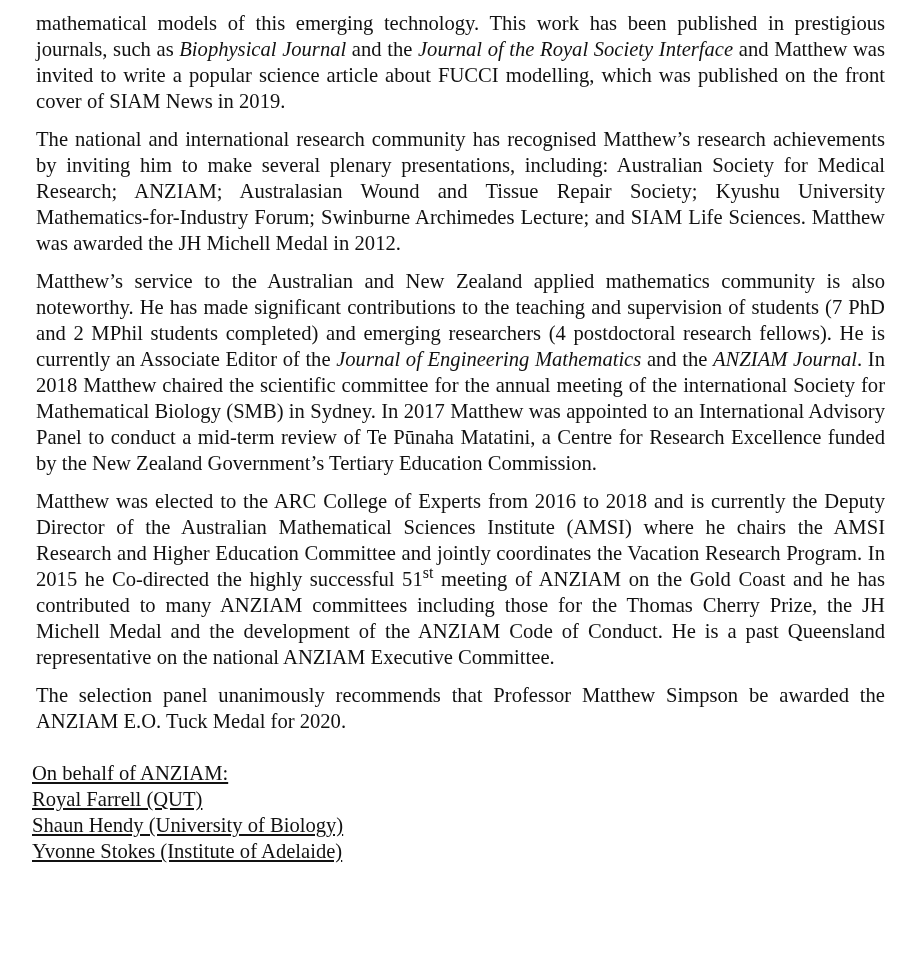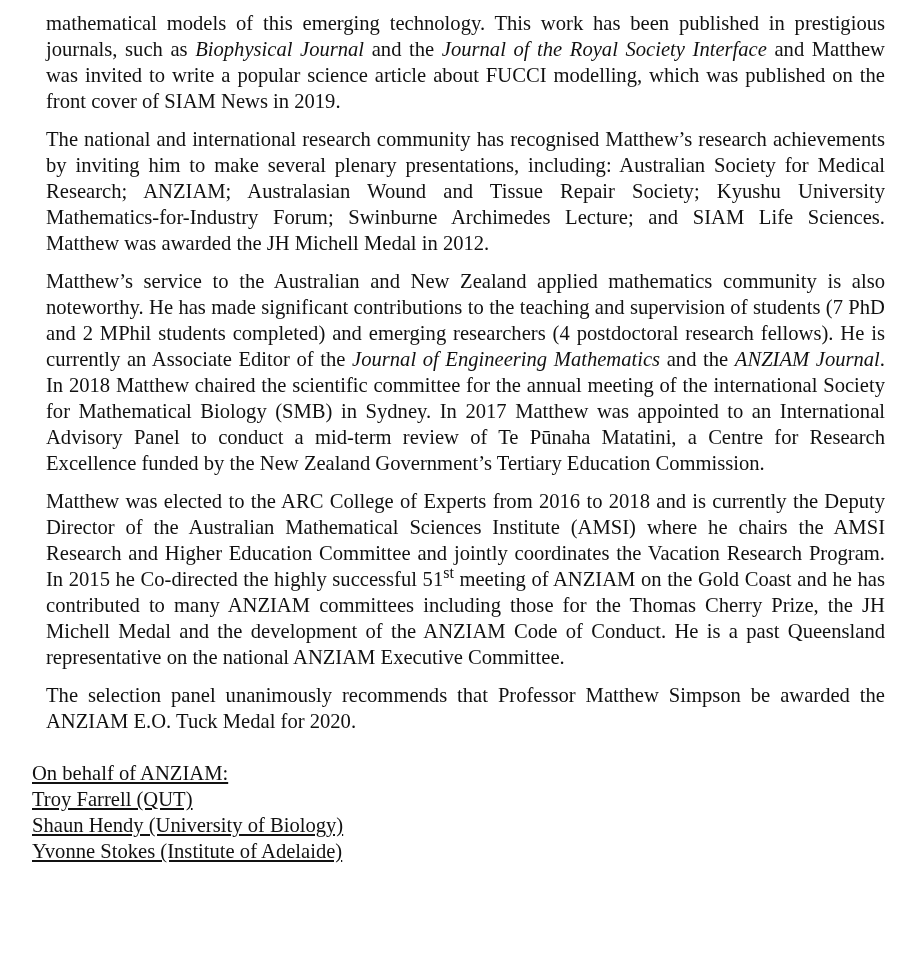--- a/index.html
+++ b/index.html
@@ -17,21 +17,21 @@
     }
     .page {
       position: absolute;
       left: 32px;
       top: 10px;
       width: 853px;
       font-size: 20.6px;
       line-height: 26px;
     }
     .para {
-      margin: 0 0 12px 14px;
+      margin: 0 0 12px 4px;
       text-align: justify;
     }
     .seg-italic { font-style: italic; }
     sup {
       font-size: 16px;
       line-height: 0;
       vertical-align: 8px;
     }
     .gap-large { height: 14px; }
     .signoff {
@@ -52,18 +52,18 @@
   <p class="para"><span>Matthew’s service to the Australian and New Zealand applied mathematics community is also noteworthy. He has made significant contributions to the teaching and supervision of students (7 PhD and 2 MPhil students completed) and emerging researchers (4 postdoctoral research fellows). He is currently an Associate Editor of the </span><span class="seg-italic">Journal of Engineering Mathematics</span><span> and the </span><span class="seg-italic">ANZIAM Journal</span><span>. In 2018 Matthew chaired the scientific committee for the annual meeting of the international Society for Mathematical Biology (SMB) in Sydney. In 2017 Matthew was appointed to an International Advisory Panel to conduct a mid-term review of Te Pūnaha Matatini, a Centre for Research Excellence funded by the New Zealand Government’s Tertiary Education Commission.</span></p>
 
   <p class="para"><span>Matthew was elected to the ARC College of Experts from 2016 to 2018 and is currently the Deputy Director of the Australian Mathematical Sciences Institute (AMSI) where he chairs the AMSI Research and Higher Education Committee and jointly coordinates the Vacation Research Program. In 2015 he Co-directed the highly successful 51</span><sup>st</sup><span> meeting of ANZIAM on the Gold Coast and he has contributed to many ANZIAM committees including those for the Thomas Cherry Prize, the JH Michell Medal and the development of the ANZIAM Code of Conduct. He is a past Queensland representative on the national ANZIAM Executive Committee.</span></p>
 
   <p class="para"><span>The selection panel unanimously recommends that Professor Matthew Simpson be awarded the ANZIAM E.O. Tuck Medal for 2020.</span></p>
 
   <div class="gap-large"></div>
 
   <div class="signoff">
     <div>On behalf of ANZIAM:</div>
-    <div>Troy Farrell (QUT)</div>
+    <div>Royal Farrell (QUT)</div>
     <div>Shaun Hendy (University of Biology)</div>
     <div>Yvonne Stokes (Institute of Adelaide)</div>
   </div>
 
 </div>
 
 </body></html>

